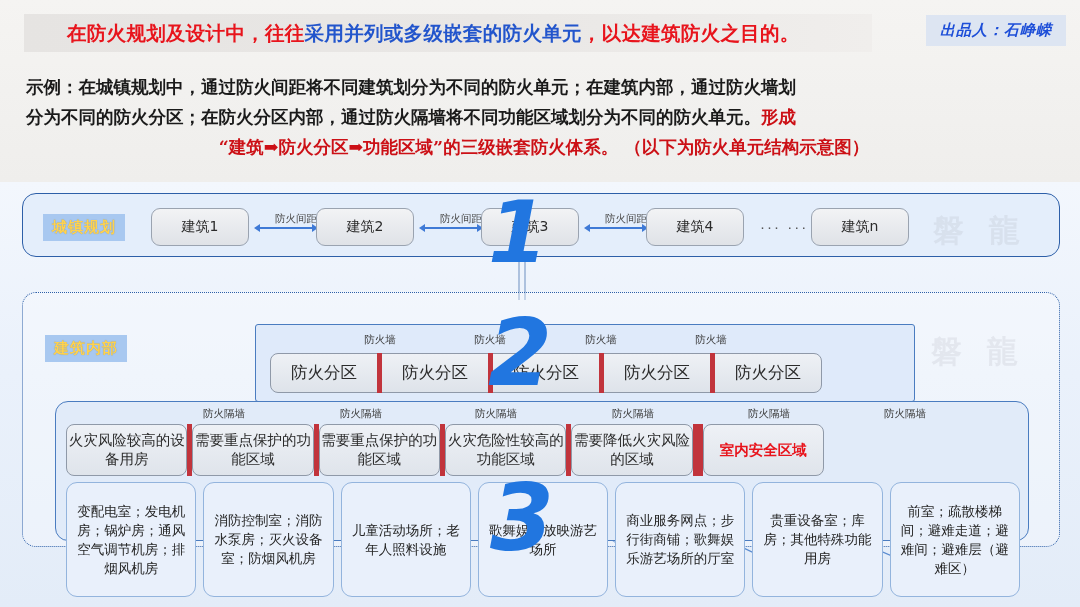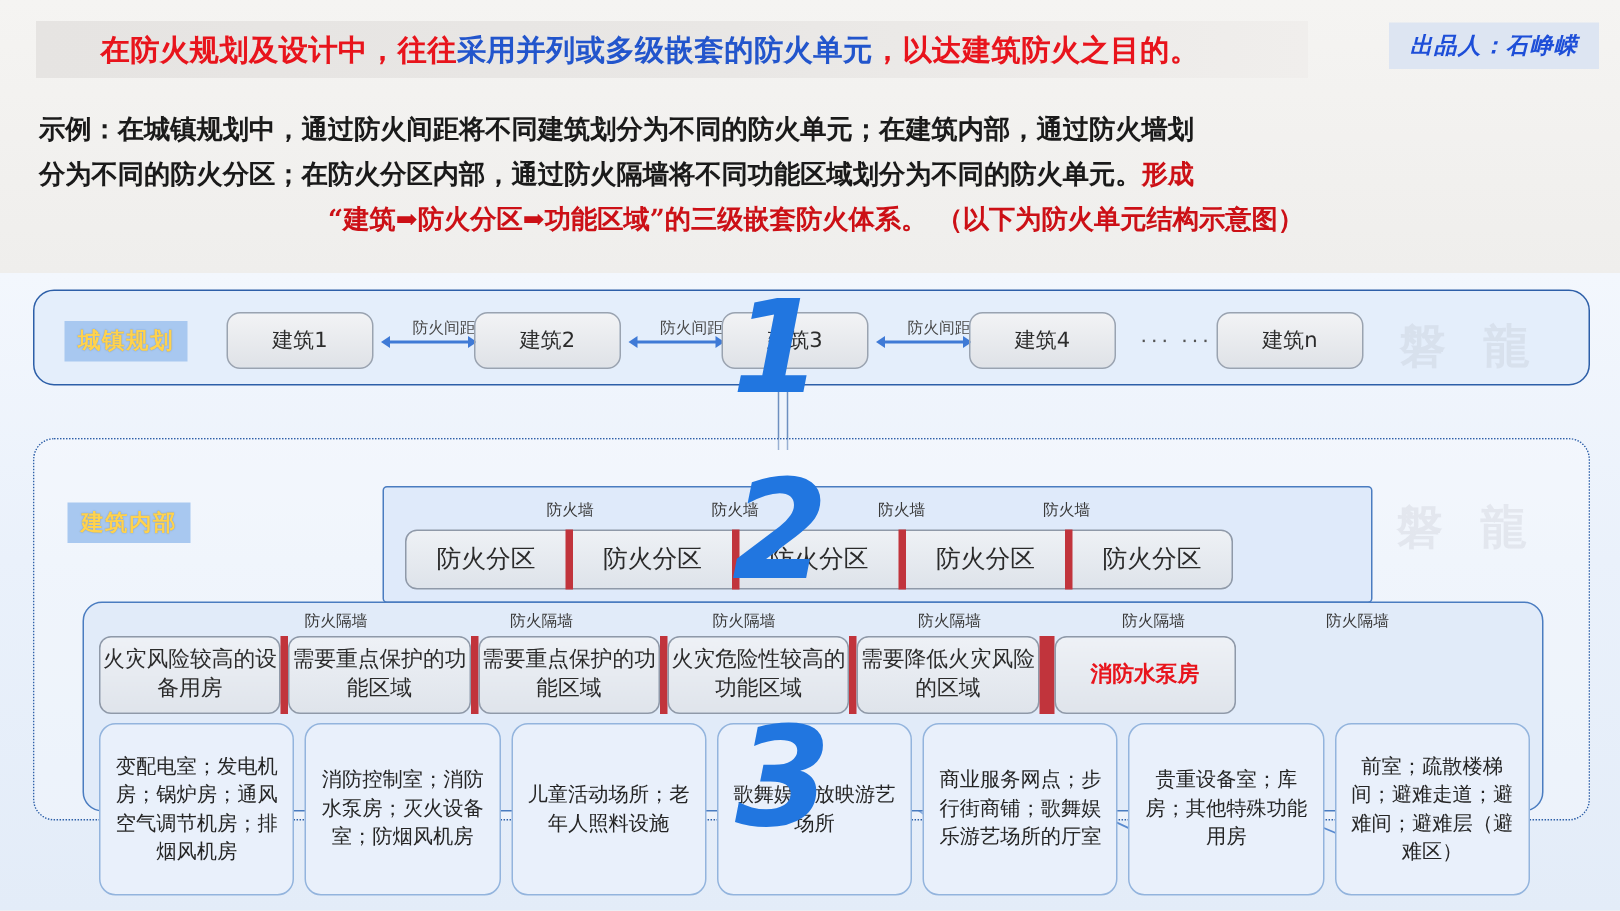--- a/index.html
+++ b/index.html
@@ -278,21 +278,21 @@
         <div class="fn-div"></div>
         <div class="fn-cell">需要重点保护的功能区域</div>
         <div class="fn-div"></div>
         <div class="fn-cell">需要重点保护的功能区域</div>
         <div class="fn-div"></div>
         <div class="fn-cell">火灾危险性较高的功能区域</div>
         <div class="fn-div"></div>
         <div class="fn-cell">需要降低火灾风险的区域</div>
         <div class="fn-div"></div>
         <div class="fn-div"></div>
-        <div class="fn-cell danger">消防水泵房</div>
+        <div class="fn-cell danger">室内安全区域</div>
       </div>
 
       <div class="det-strip">
         <div class="det-cell">变配电室；发电机房；锅炉房；通风空气调节机房；排烟风机房</div>
         <div class="det-cell">消防控制室；消防水泵房；灭火设备室；防烟风机房</div>
         <div class="det-cell">儿童活动场所；老年人照料设施</div>
         <div class="det-cell">歌舞娱乐放映游艺场所</div>
         <div class="det-cell">商业服务网点；步行街商铺；歌舞娱乐游艺场所的厅室</div>
         <div class="det-cell">贵重设备室；库房；其他特殊功能用房</div>
         <div class="det-cell">前室；疏散楼梯间；避难走道；避难间；避难层（避难区）</div>

